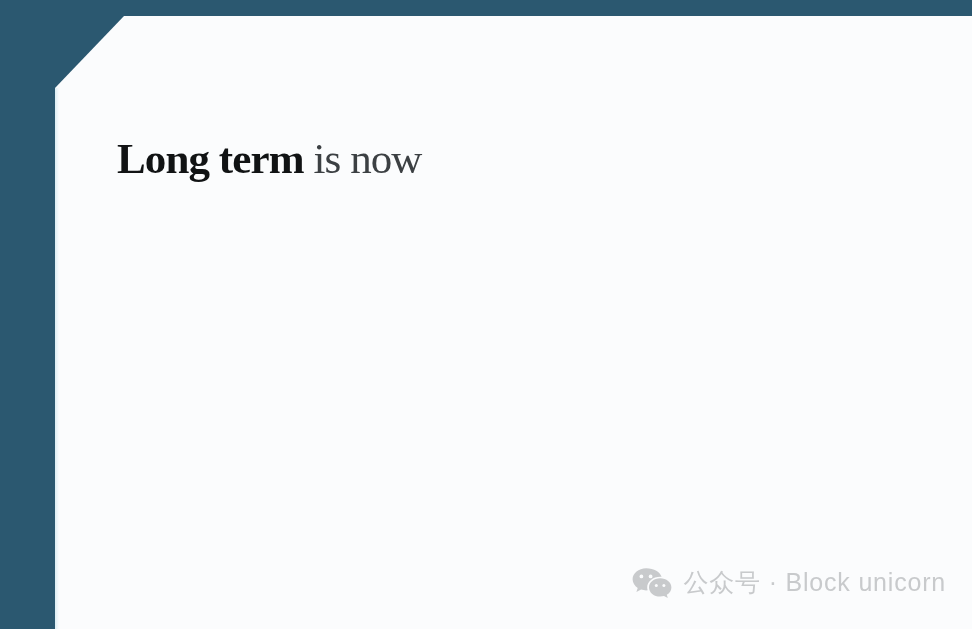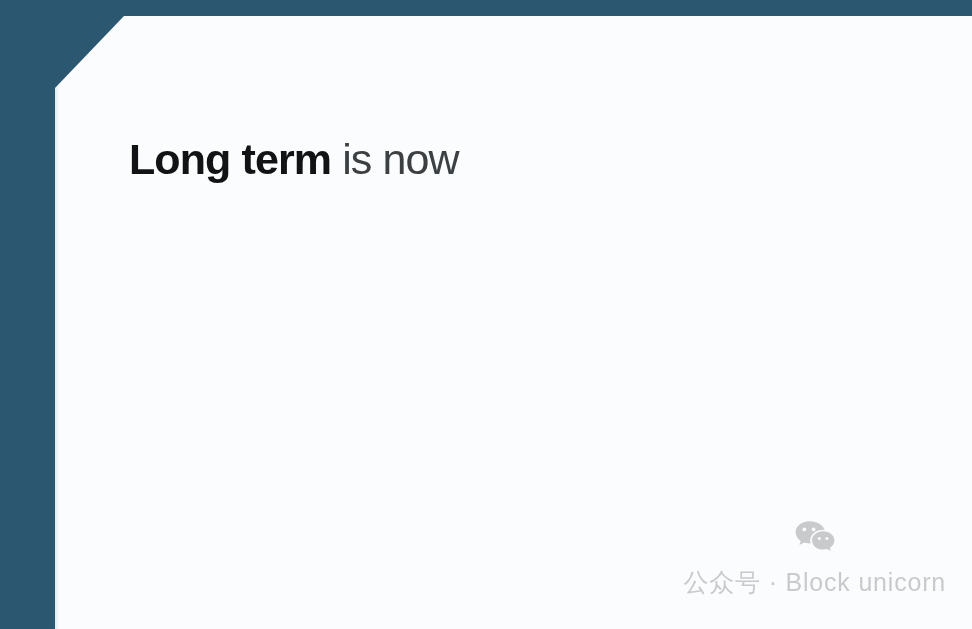--- a/index.html
+++ b/index.html
@@ -47,25 +47,26 @@
     left: 117px;
     top: 0;
     width: 800px;
     height: 629px;
   }
 
   
   #title {
     position: absolute;
     top: 104px;
-    left: 12px;
+    left: 0;
     font-size: 43px;
     line-height: 52px;
     letter-spacing: -0.9px;
     white-space: nowrap;
+    font-family: Liberation Serif, serif;
   }
   #title .strong {
     font-weight: 700;
     color: #111314;
   }
   #title .light {
     font-weight: 400;
     color: #3c4043;
   }
 
@@ -91,21 +92,20 @@
     position: absolute;
     right: 26px;
     bottom: 28px;
     display: flex;
     align-items: center;
     gap: 12px;
     color: #c8cacc;
     font-size: 25px;
     letter-spacing: 0.8px;
     white-space: nowrap;
-    flex-direction: column;
   }
   #wechat-icon {
     width: 40px;
     height: 34px;
     display: block;
     flex: none;
   }
   #watermark-text {
     display: block;
     padding-bottom: 2px;

